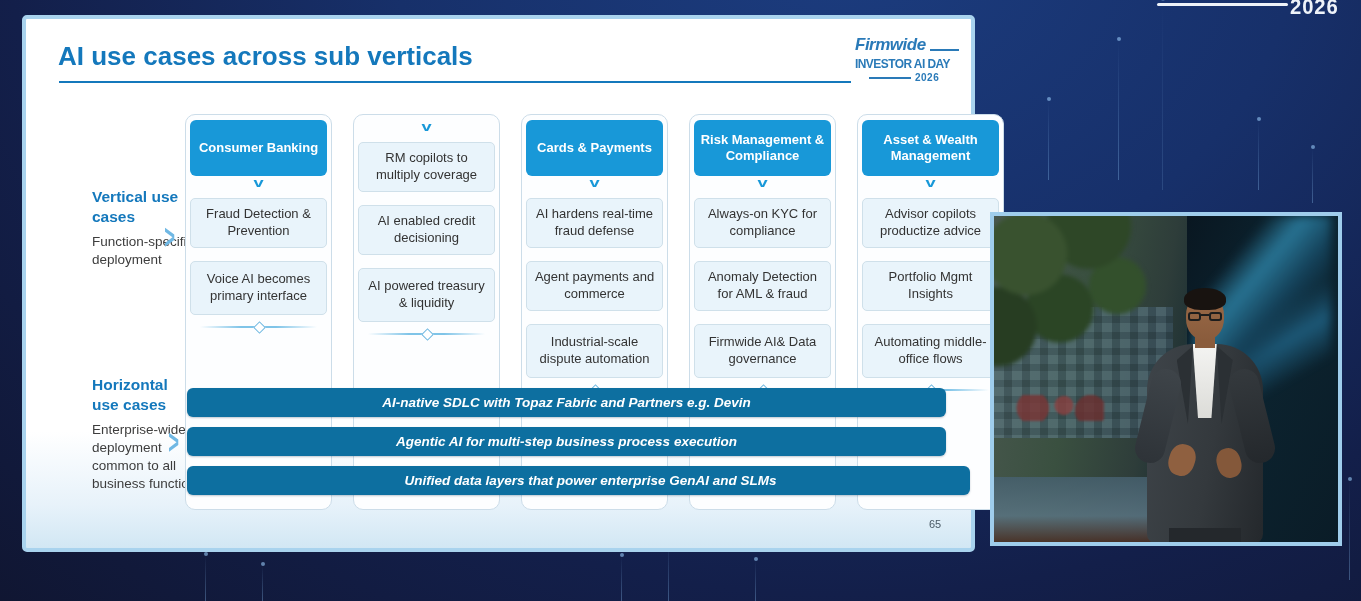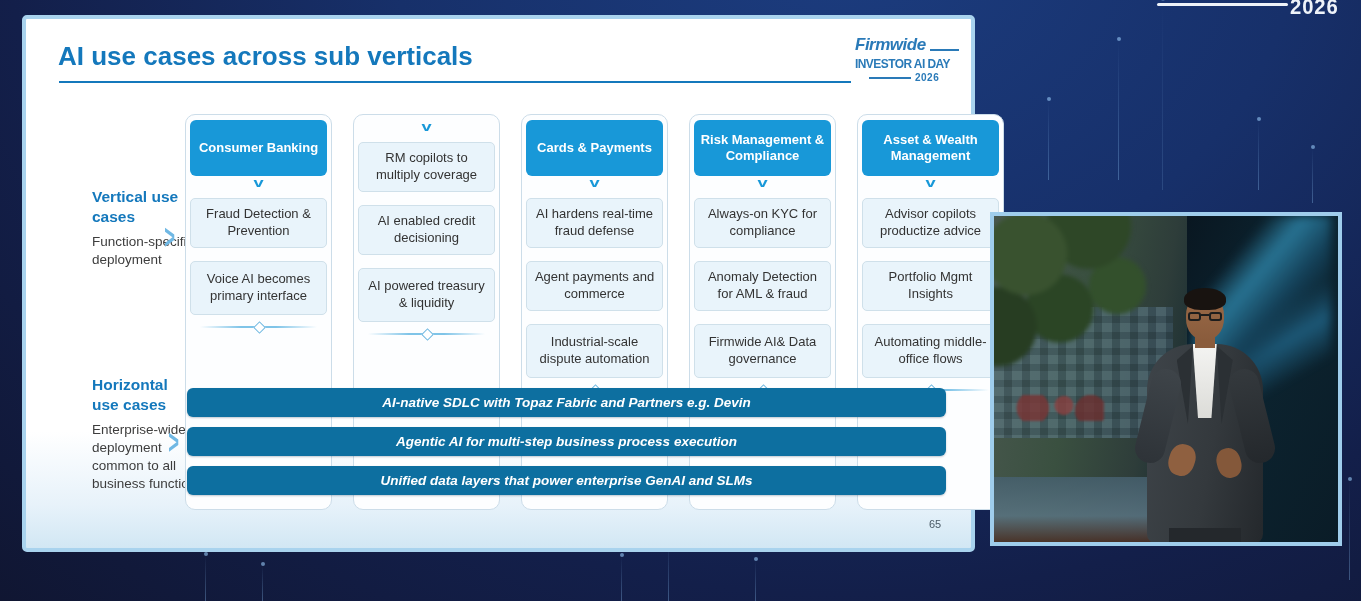--- a/index.html
+++ b/index.html
@@ -56,21 +56,21 @@
   .cell.r3{height:54px;margin-top:13px;}
   .divider{position:relative;height:8px;margin:8px 10px 0 10px;}
   .divider .line{position:absolute;left:0;right:0;top:3px;height:2px;
     background:linear-gradient(90deg,rgba(127,196,232,0),#7fc4e8 35%,#7fc4e8 65%,rgba(127,196,232,0));}
   .divider .diamond{position:absolute;left:50%;top:0;width:7px;height:7px;margin-left:-4px;
     background:#fff;border:1.5px solid #6db7e0;transform:rotate(45deg);}
 
   .hbar{position:absolute;left:161px;width:759px;height:29px;background:#0d6fa0;border-radius:6px;
     color:#fff;font-style:italic;font-weight:600;font-size:13.5px;display:flex;align-items:center;justify-content:center;
     z-index:5;box-shadow:0 1px 2px rgba(0,40,70,.25);}
-  .hbar.b1{top:369px;font-style:italic;} .hbar.b2{top:408px;} .hbar.b3{top:447px;}
+  .hbar.b1{top:369px;font-style:italic;} .hbar.b2{top:408px;} .hbar.b3{top:447px;padding-left:24px;}
   .page-number{position:absolute;left:903px;top:499px;font-size:11px;color:#4a5a66;}
 
   
   .video-frame{position:absolute;left:990px;top:212px;width:352px;height:334px;box-sizing:border-box;
     border:4px solid #9fcdec;background:#0a1520;}
   .video{position:absolute;inset:0;overflow:hidden;
     background:linear-gradient(100deg,#49584f 0%,#3a5040 26%,#2e3d3a 46%,#13282f 62%,#0b1b24 100%);}
   .bldg{position:absolute;left:0;top:28%;width:52%;height:40%;opacity:.55;
     background:repeating-linear-gradient(90deg,#72828a 0 10px,#4c5c64 10px 18px),
                repeating-linear-gradient(#6e7e86 0 9px,#50606a 9px 16px);background-blend-mode:overlay;}

